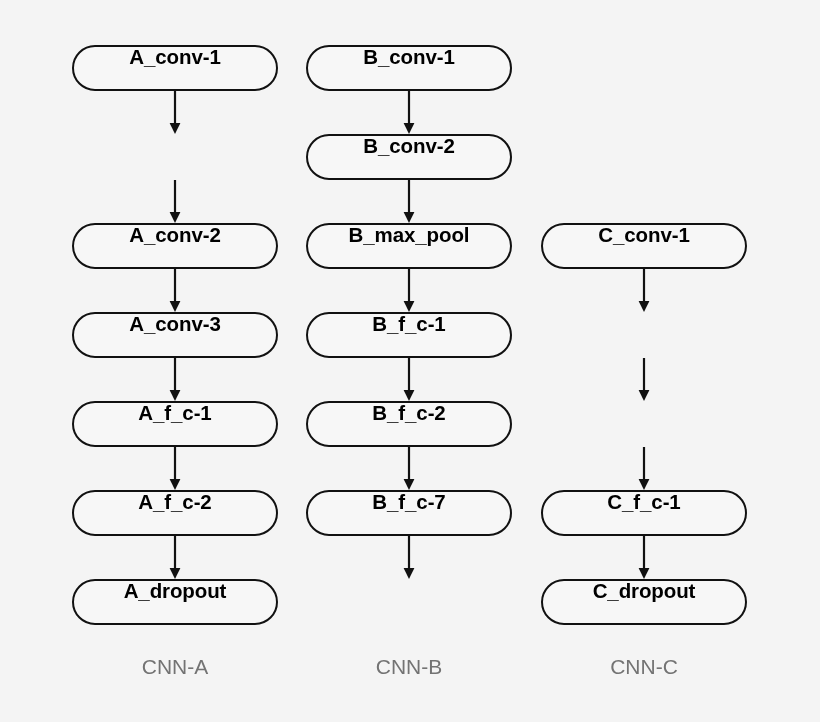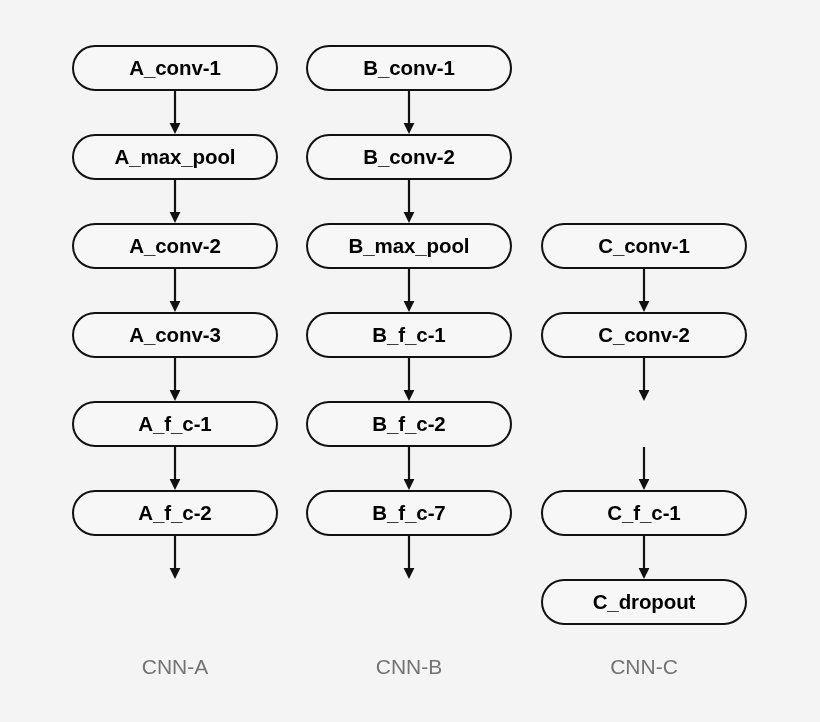--- a/index.html
+++ b/index.html
@@ -29,21 +29,21 @@
   .node {
     position: absolute;
     left: 0;
     width: 206px;
     height: 46px;
     box-sizing: border-box;
     border: 2.4px solid #111111;
     border-radius: 23px;
     background: #f7f7f7;
     display: flex;
-    align-items: center;
+    align-items: flex-start;
     justify-content: center;
   }
   .node-label {
     font-family: "Liberation Sans", sans-serif;
     font-size: 20.5px;
     font-weight: bold;
     color: #000000;
     letter-spacing: -0.1px;
     line-height: 1;
     white-space: nowrap;
@@ -77,23 +77,20 @@
     <div class="column" style="left: 72px;">
       <div class="node" style="top: 45px;">
         <span class="node-label">A_conv-1</span>
       </div>
       <div class="connector" style="top: 91px; height: 43px;">
         <svg width="16" height="43" viewBox="0 0 16 43">
           <line x1="8" y1="0" x2="8" y2="34" stroke="#111111" stroke-width="2.2"></line>
           <polygon points="8,43 2.6,32 13.4,32" fill="#111111"></polygon>
         </svg>
       </div>
-      <div class="node" style="top: 134px;">
-        <span class="node-label">A_max_pool</span>
-      </div>
       <div class="connector" style="top: 180px; height: 43px;">
         <svg width="16" height="43" viewBox="0 0 16 43">
           <line x1="8" y1="0" x2="8" y2="34" stroke="#111111" stroke-width="2.2"></line>
           <polygon points="8,43 2.6,32 13.4,32" fill="#111111"></polygon>
         </svg>
       </div>
       <div class="node" style="top: 223px;">
         <span class="node-label">A_conv-2</span>
       </div>
       <div class="connector" style="top: 269px; height: 43px;">
@@ -121,20 +118,23 @@
         </svg>
       </div>
       <div class="node" style="top: 490px;">
         <span class="node-label">A_f_c-2</span>
       </div>
       <div class="connector" style="top: 536px; height: 43px;">
         <svg width="16" height="43" viewBox="0 0 16 43">
           <line x1="8" y1="0" x2="8" y2="34" stroke="#111111" stroke-width="2.2"></line>
           <polygon points="8,43 2.6,32 13.4,32" fill="#111111"></polygon>
         </svg>
+      </div>
+      <div class="node" style="top: 579px;">
+        <span class="node-label">A_dropout</span>
       </div>
       <div class="col-caption" style="top: 655px;">CNN-A</div>
     </div>
     <div class="column" style="left: 306px;">
       <div class="node" style="top: 45px;">
         <span class="node-label">B_conv-1</span>
       </div>
       <div class="connector" style="top: 91px; height: 43px;">
         <svg width="16" height="43" viewBox="0 0 16 43">
           <line x1="8" y1="0" x2="8" y2="34" stroke="#111111" stroke-width="2.2"></line>
@@ -191,23 +191,20 @@
     <div class="column" style="left: 541px;">
       <div class="node" style="top: 223px;">
         <span class="node-label">C_conv-1</span>
       </div>
       <div class="connector" style="top: 269px; height: 43px;">
         <svg width="16" height="43" viewBox="0 0 16 43">
           <line x1="8" y1="0" x2="8" y2="34" stroke="#111111" stroke-width="2.2"></line>
           <polygon points="8,43 2.6,32 13.4,32" fill="#111111"></polygon>
         </svg>
       </div>
-      <div class="node" style="top: 312px;">
-        <span class="node-label">C_conv-2</span>
-      </div>
       <div class="connector" style="top: 358px; height: 43px;">
         <svg width="16" height="43" viewBox="0 0 16 43">
           <line x1="8" y1="0" x2="8" y2="34" stroke="#111111" stroke-width="2.2"></line>
           <polygon points="8,43 2.6,32 13.4,32" fill="#111111"></polygon>
         </svg>
       </div>
       <div class="connector" style="top: 447px; height: 43px;">
         <svg width="16" height="43" viewBox="0 0 16 43">
           <line x1="8" y1="0" x2="8" y2="34" stroke="#111111" stroke-width="2.2"></line>
           <polygon points="8,43 2.6,32 13.4,32" fill="#111111"></polygon>

